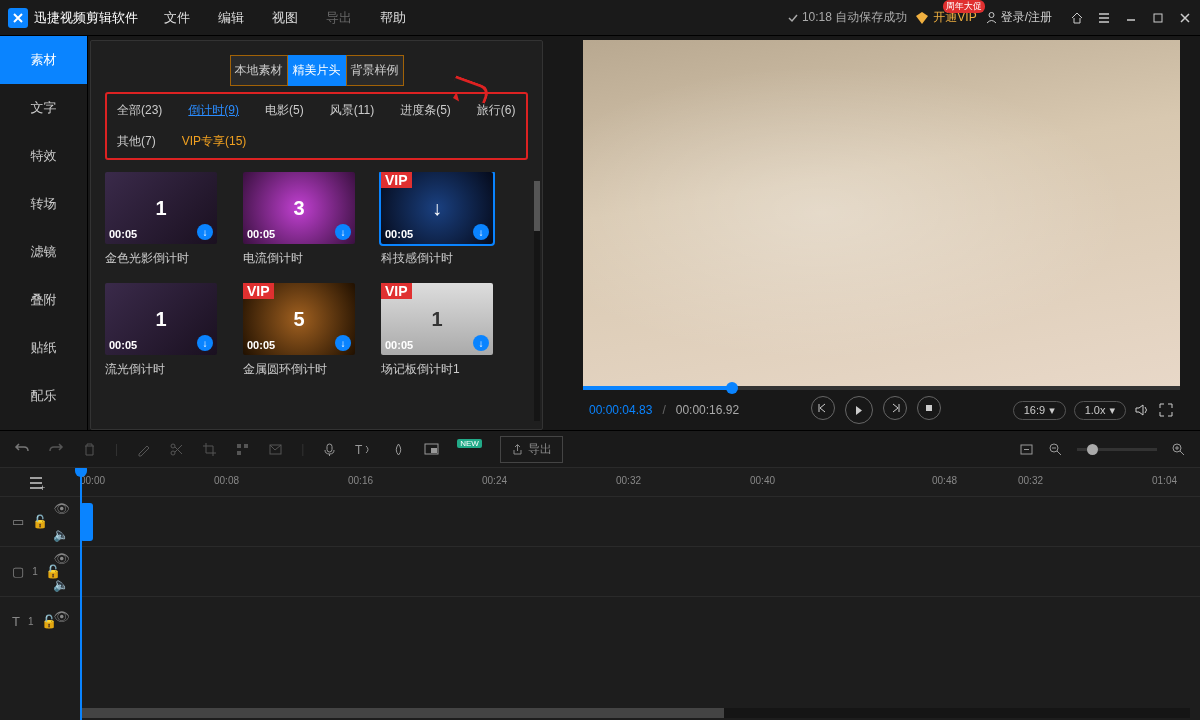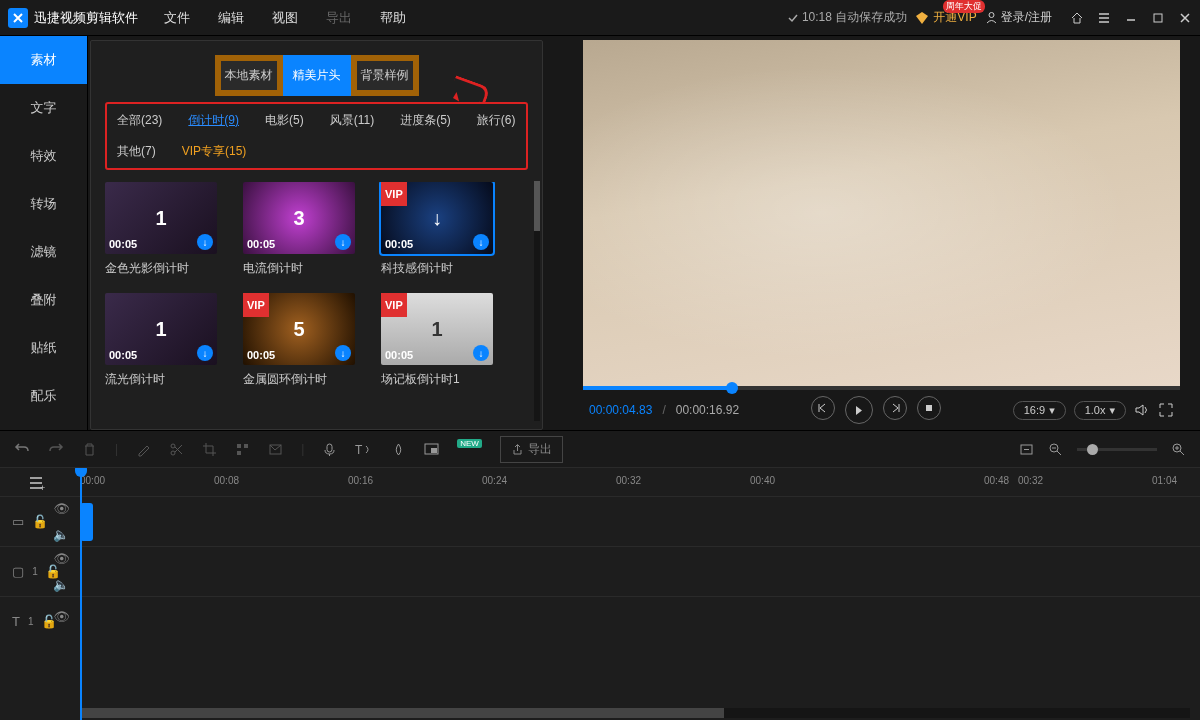--- a/index.html
+++ b/index.html
@@ -24,37 +24,37 @@
 .side-item { height: 48px; display: flex; align-items: center; justify-content: center; color: #ccc; font-size: 13px; cursor: pointer; }
 .side-item.active { background: #0a84ff; color: #fff; }
 
 
 .asset-panel { flex: 0 0 453px; background: #1f1f1f; border: 1px solid #333; border-radius: 2px; margin: 4px 0 0 2px; position: relative; padding: 10px 14px; display:flex; flex-direction:column; }
 .arrow { position: absolute; top: 40px; right: 50px; width: 40px; height: 20px; }
 .arrow::after { content:""; position:absolute; width:34px; height:14px; border-top:3px solid #d22; border-right:3px solid #d22; border-radius: 0 10px 0 0; transform: rotate(20deg); }
 .arrow::before { content:""; position:absolute; left:-4px; top:12px; border: 5px solid transparent; border-right-color:#d22; transform: rotate(-15deg); }
 
 .tabs { display: flex; justify-content: center; gap: 0; margin: 4px 0 6px; }
-.tab { padding: 6px 4px; background: #2a2a2a; cursor: pointer; border:6px solid #a16207; }
+.tab { padding: 6px 4px; background: #2a2a2a; cursor: pointer; border:1px solid #a16207; }
 .tab.active { background: #0a84ff; color: #fff; border-color:#0a84ff; }
 
 .catbox { border: 2px solid #d22; border-radius: 3px; padding: 8px 10px; display:flex; flex-wrap:wrap; gap: 14px 26px; }
 .cat { color:#ccc; font-size:12px; cursor:pointer; }
 .cat.active { color:#2a8cff; text-decoration: underline; }
 .cat.vip { color:#f0a020; }
 
 .thumbs { display: flex; flex-wrap: wrap; gap: 16px 26px; margin-top: 12px; overflow:hidden; position:relative; }
 .thumb { width: 112px; }
 .thumb-img { width: 112px; height: 72px; background: linear-gradient(135deg,#3a2a4a,#1a1020); border-radius: 2px; position: relative; display:flex; align-items:center; justify-content:center; color:#fff; font-size:20px; font-weight:bold; }
 .thumb-img.selected { outline: 2px solid #0a84ff; }
 .thumb-img.bright { background: radial-gradient(circle,#c040d0,#3a1040); }
 .thumb-img.blue { background: radial-gradient(circle,#1a4080,#050a1a); }
 .thumb-img.gold { background: radial-gradient(circle,#a06020,#201000); }
 .thumb-img.white { background: linear-gradient(#ddd,#aaa); color:#333; }
-.vip-tag { position:absolute; top:0; left:0; background:#e03030; color:#fff; font-size:11px; padding: 6px 4px; }
+.vip-tag { position:absolute; top:0; left:0; background:#e03030; color:#fff; font-size:14px; padding: 0 4px; }
 .dur { position:absolute; left:4px; bottom:4px; font-size:11px; color:#fff; }
 .dl-btn { position:absolute; right:4px; bottom:4px; width:16px; height:16px; border-radius:50%; background:#0a84ff; display:flex; align-items:center; justify-content:center; color:#fff; font-size:10px; cursor:pointer; }
 .thumb-label { margin-top:6px; font-size:12px; color:#ccc; }
 .panel-scroll { position:absolute; right:2px; top:140px; width:6px; height:240px; background:#151515; }
 .panel-scroll-thumb { background:#555; width:6px; height:50px; }
 
 
 .preview-area { flex: 1; display: flex; flex-direction: column; padding: 0 20px 0 40px; }
 .preview { flex: 1; background: linear-gradient(170deg,#b8a890 0%,#d8c8b0 40%,#e8d8c8 100%); position:relative; margin-top:4px; }
 .preview::after { content:""; position:absolute; inset:0; background: radial-gradient(ellipse at 40% 50%, rgba(255,255,255,0.3), transparent 60%); }
@@ -411,21 +411,21 @@
         <text x="12" y="17" font-size="9" fill="#ccc">+</text>
       </svg>
     </span>
   <div class="ruler" id="ruler">
       <span class="ruler-mark" style="left: 80px;">00:00</span>
       <span class="ruler-mark" style="left: 214px;">00:08</span>
       <span class="ruler-mark" style="left: 348px;">00:16</span>
       <span class="ruler-mark" style="left: 482px;">00:24</span>
       <span class="ruler-mark" style="left: 616px;">00:32</span>
       <span class="ruler-mark" style="left: 750px;">00:40</span>
-      <span class="ruler-mark" style="left: 936px; padding-left: 48px;">00:48</span>
+      <span class="ruler-mark" style="left: 884px; padding-left: 48px;">00:48</span>
       <span class="ruler-mark" style="left: 1018px;">00:32</span>
       <span class="ruler-mark" style="left: 1152px;">01:04</span>
     </div>
   <div class="playhead"></div>
   <div class="track">
     <div class="track-head">
       <span class="t-icon">▭</span>
       <span class="t-icon">🔓</span>
       <span class="t-icon" style="position:absolute;right:8px;top:4px">👁</span>
       <span class="t-icon" style="position:absolute;right:8px;bottom:4px">🔈</span>

